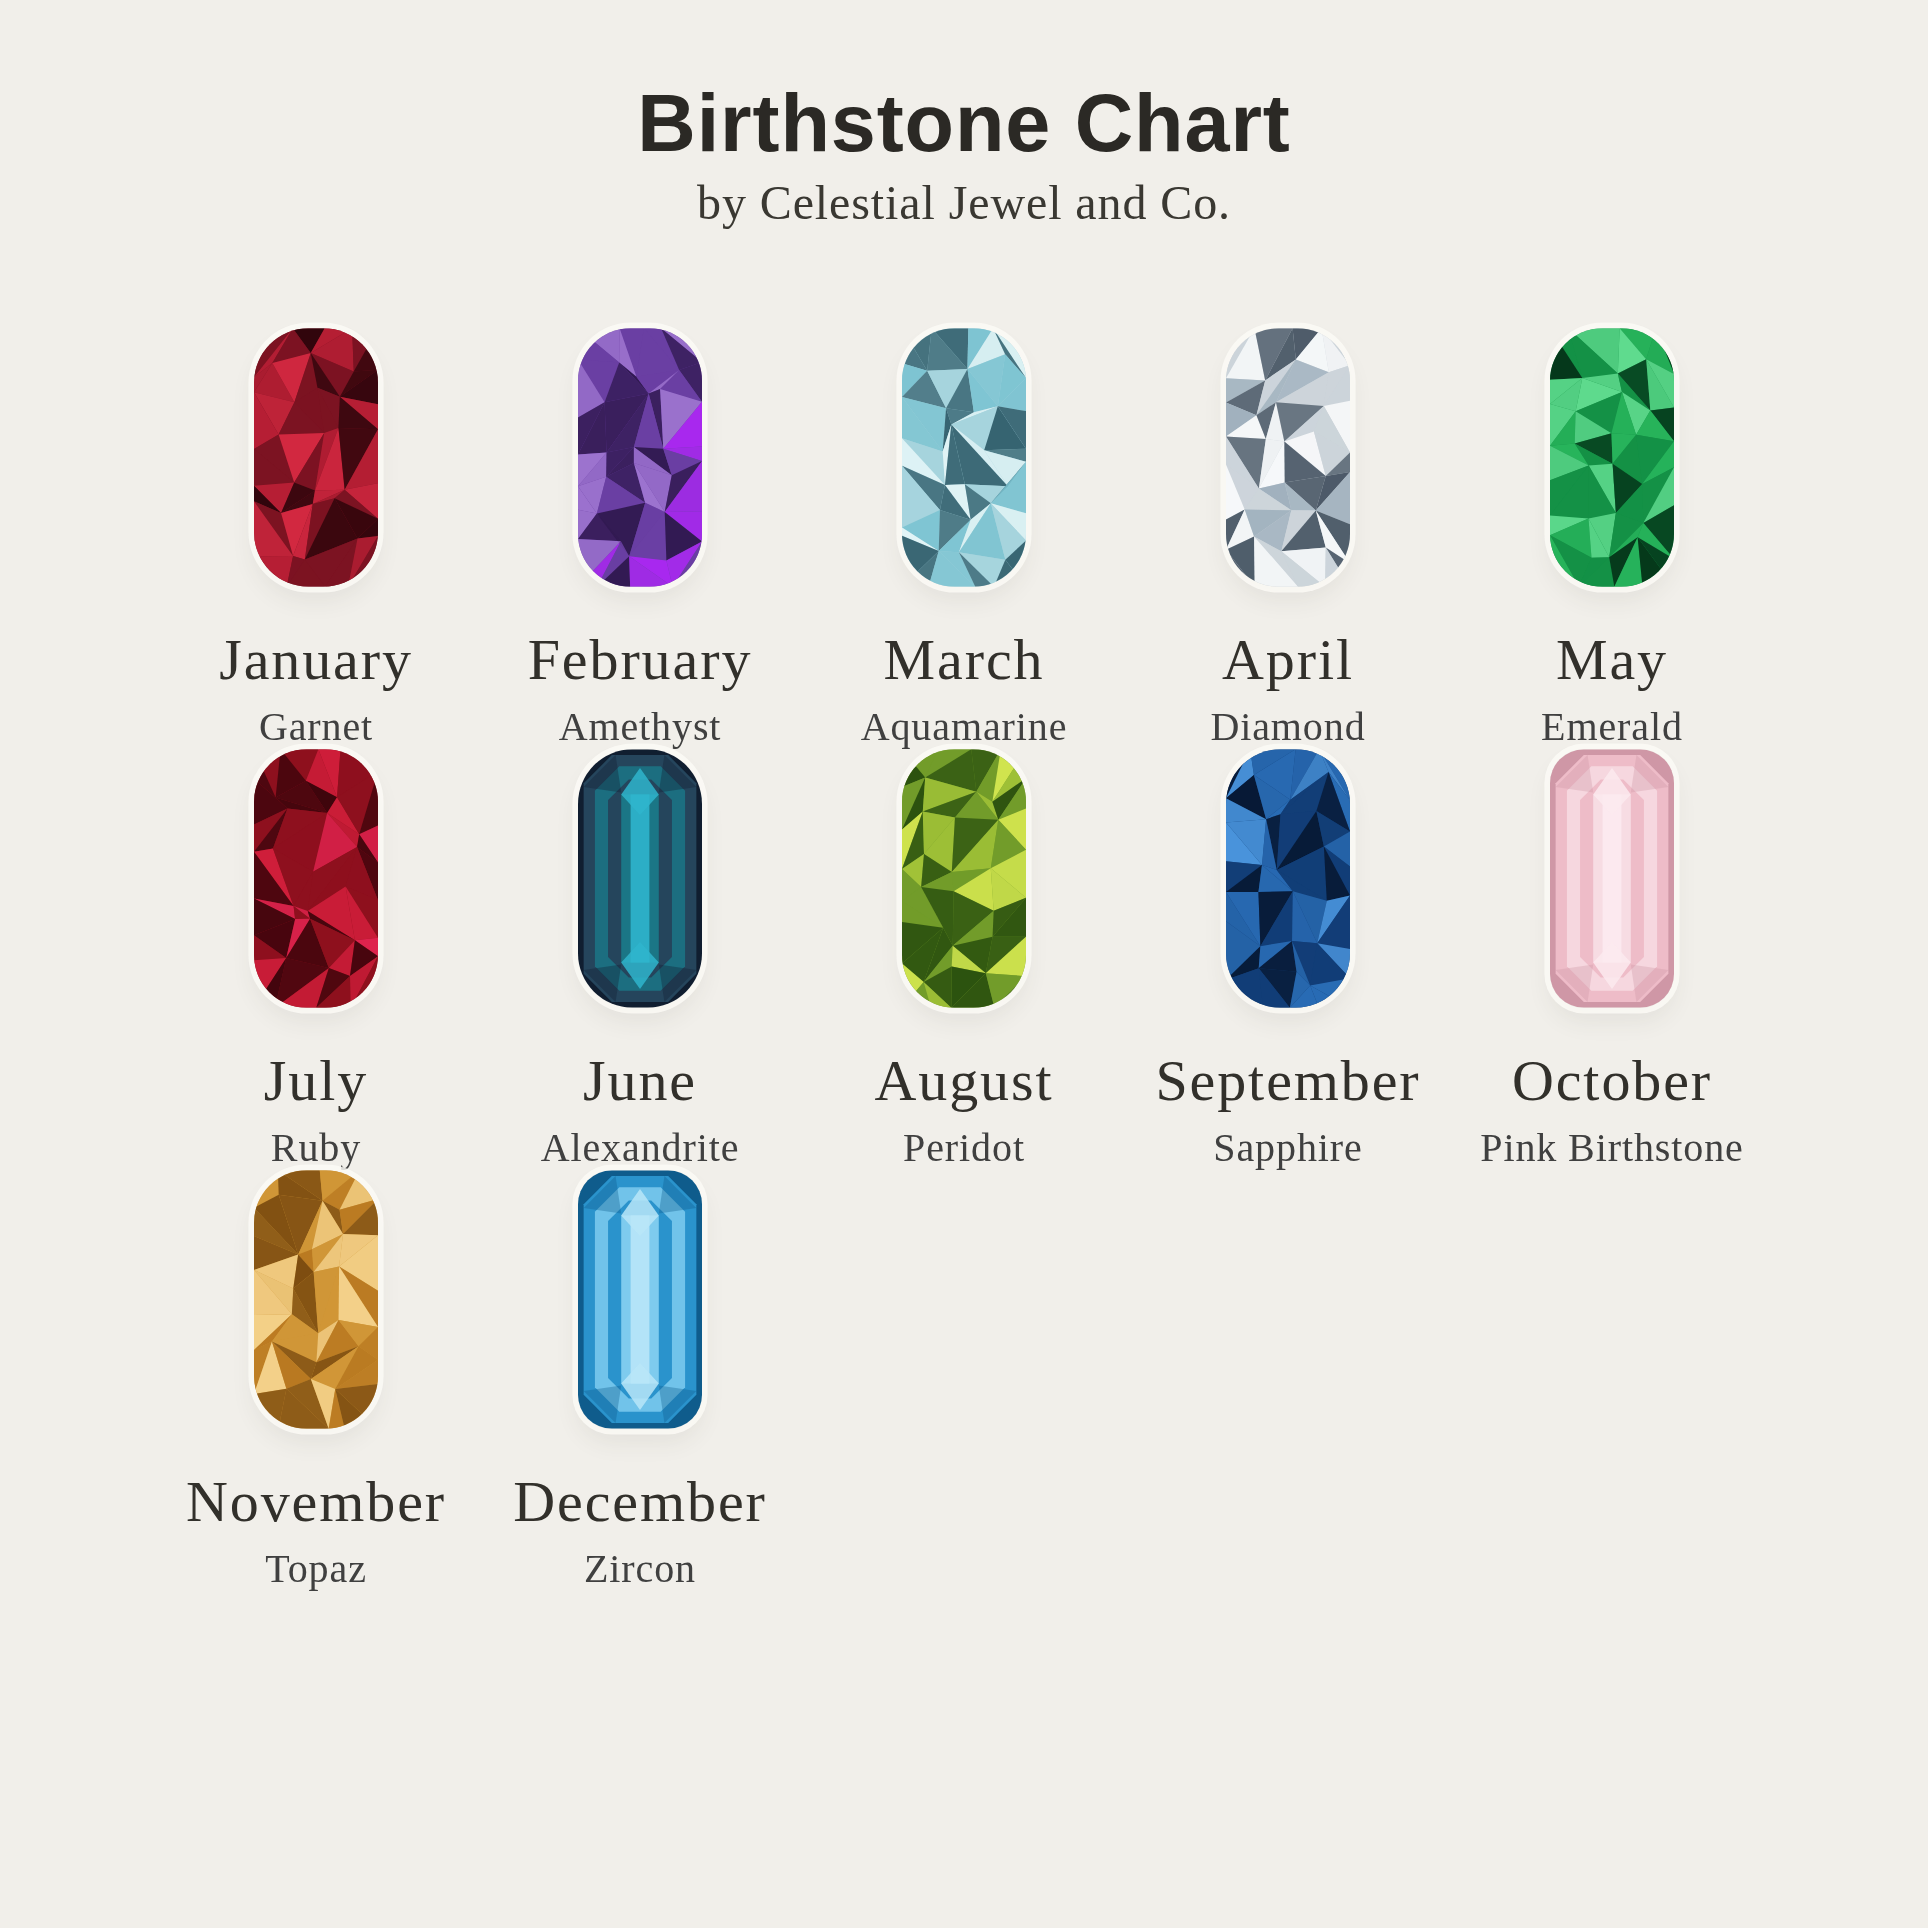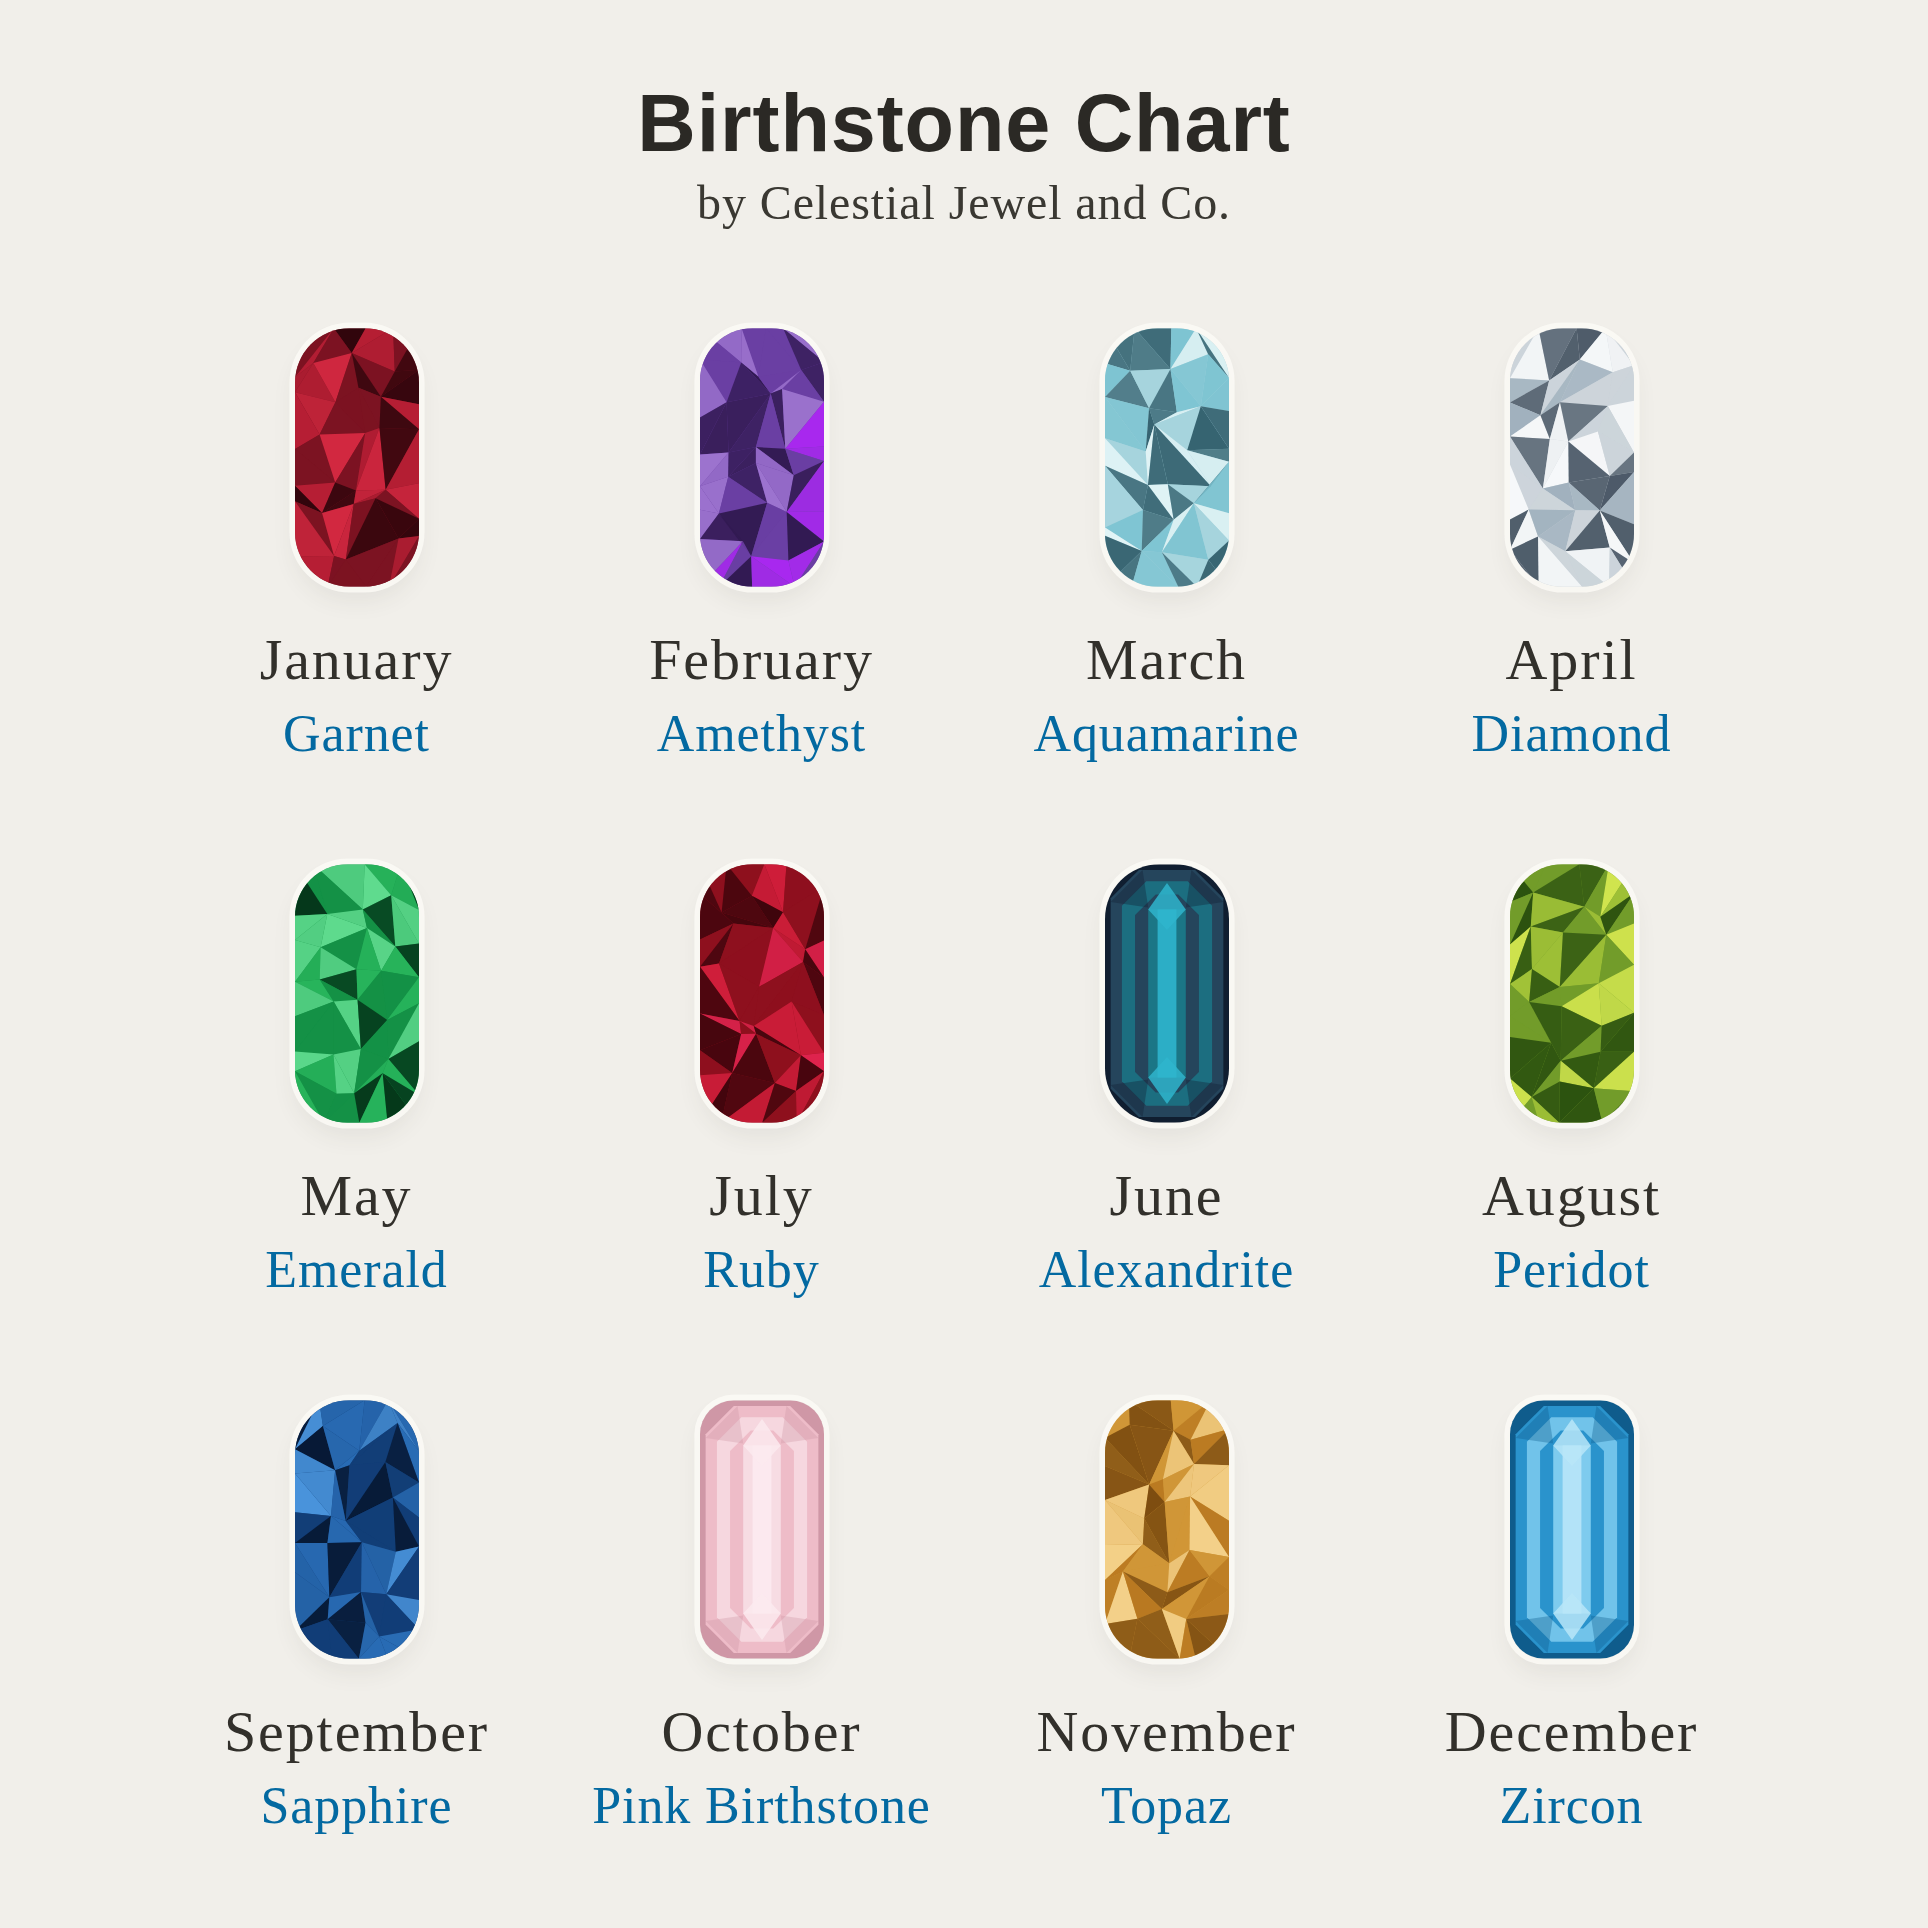--- a/index.html
+++ b/index.html
@@ -9,33 +9,33 @@
   h1{
     font-family:"Liberation Sans", sans-serif;
     font-weight:700;font-size:81px;line-height:1.05;
     color:#2b2925;margin:0;letter-spacing:0.9px;
   }
   .subtitle{
     font-size:48px;color:#3a3832;margin-top:9.4px;letter-spacing:0.9px;
   }
   .grid{
     width:1620px;margin:98px auto 12px;
-    display:grid;grid-template-columns:repeat(4,1fr);row-gap:102px;
+    display:grid;grid-template-columns:repeat(5,1fr);
   }
   .cell{display:flex;flex-direction:column;align-items:center;}
   .gem{
     width:124px;height:259px;position:relative;
     box-shadow:0 0 0 5.6px rgba(251,250,246,0.85), 0 13px 24.5px rgba(70,64,52,0.08);
   }
   .gem svg{display:block;}
   .month{
     margin-top:41px;font-size:58px;color:#32302b;letter-spacing:1.9px;line-height:1.1;
   }
   .stone{
-    margin-top:13px;font-size:52px;color:#0369a1;letter-spacing:0.9px;line-height:1.1;
+    margin-top:13px;font-size:40px;color:#404040;letter-spacing:0.9px;line-height:1.1;
   }
 </style>
 </head>
 <body>
 
 <div class="poster">
   <header>
     <h1>Birthstone Chart</h1>
     <div class="subtitle">by Celestial Jewel and Co.</div>
   </header>

